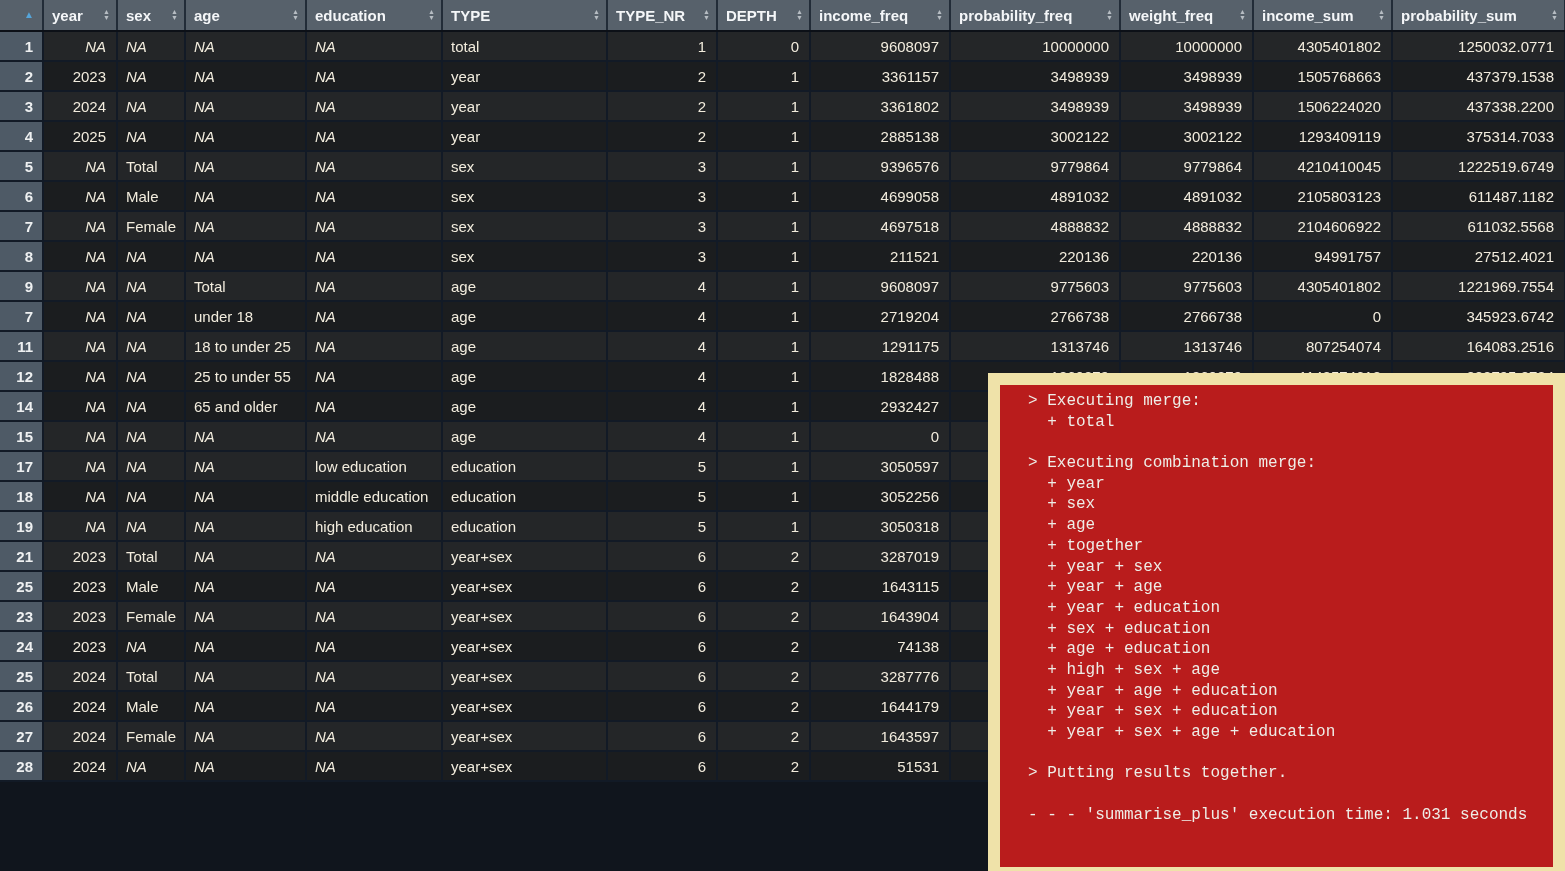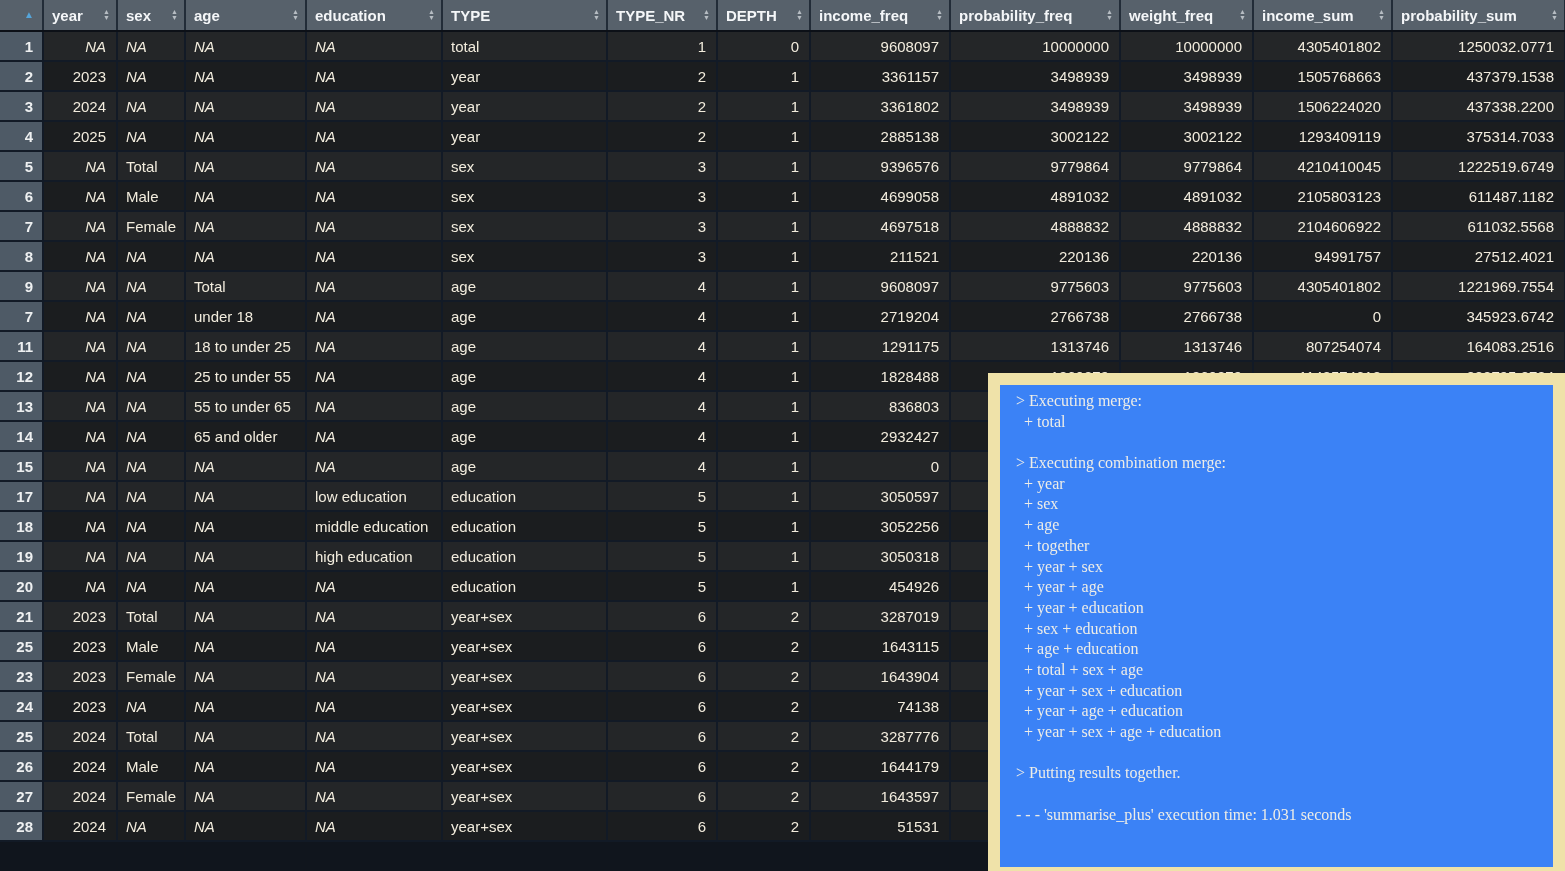--- a/index.html
+++ b/index.html
@@ -37,23 +37,23 @@
   .grid tr.even td{background:#1b1d1f;}
   td.al{text-align:left;padding-left:8px;color:#f7f7f3;}
   td.ar{text-align:right;padding-right:10px;}
   td.na{font-style:italic;color:#9fa1a3;font-weight:400;}
   
   .console{
     position:absolute;left:988px;top:373px;right:0;bottom:0;
     background:#efe2a9;padding:12px 12px 4px 12px;box-sizing:border-box;
   }
   .console-inner{
-    width:100%;height:100%;background:#3b82f6;box-sizing:border-box;
-    padding:7px 0 0 16px;overflow:hidden;
-    font-family:Liberation Serif, serif;font-size:16px;color:#eeede7;
+    width:100%;height:100%;background:#b91c1c;box-sizing:border-box;
+    padding:7px 0 0 28px;overflow:hidden;
+    font-family:Liberation Mono, monospace;font-size:16px;color:#eeede7;
   }
   .cline{height:20.7px;white-space:pre;}
 </style>
 </head>
 <body>
 
 <table class="grid">
   <colgroup id="cols">
       <col style="width: 43px;">
       <col style="width: 74px;">
@@ -360,35 +360,20 @@
         <td class="al na">NA</td>
         <td class="al">age</td>
         <td class="ar">4</td>
         <td class="ar">1</td>
         <td class="ar">1828488</td>
         <td class="ar">1860279</td>
         <td class="ar">1860279</td>
         <td class="ar">1142574613</td>
         <td class="ar">232795.2784</td>
       </tr>
-      <tr class="odd">
-        <th class="rownum">13</th>
-        <td class="ar na">NA</td>
-        <td class="al na">NA</td>
-        <td class="al">55 to under 65</td>
-        <td class="al na">NA</td>
-        <td class="al">age</td>
-        <td class="ar">4</td>
-        <td class="ar">1</td>
-        <td class="ar">836803</td>
-        <td class="ar"></td>
-        <td class="ar"></td>
-        <td class="ar"></td>
-        <td class="ar"></td>
-      </tr>
       <tr class="even">
         <th class="rownum">14</th>
         <td class="ar na">NA</td>
         <td class="al na">NA</td>
         <td class="al">65 and older</td>
         <td class="al na">NA</td>
         <td class="al">age</td>
         <td class="ar">4</td>
         <td class="ar">1</td>
         <td class="ar">2932427</td>
@@ -445,35 +430,20 @@
       <tr class="odd">
         <th class="rownum">19</th>
         <td class="ar na">NA</td>
         <td class="al na">NA</td>
         <td class="al na">NA</td>
         <td class="al">high education</td>
         <td class="al">education</td>
         <td class="ar">5</td>
         <td class="ar">1</td>
         <td class="ar">3050318</td>
-        <td class="ar"></td>
-        <td class="ar"></td>
-        <td class="ar"></td>
-        <td class="ar"></td>
-      </tr>
-      <tr class="even">
-        <th class="rownum">20</th>
-        <td class="ar na">NA</td>
-        <td class="al na">NA</td>
-        <td class="al na">NA</td>
-        <td class="al na">NA</td>
-        <td class="al">education</td>
-        <td class="ar">5</td>
-        <td class="ar">1</td>
-        <td class="ar">454926</td>
         <td class="ar"></td>
         <td class="ar"></td>
         <td class="ar"></td>
         <td class="ar"></td>
       </tr>
       <tr class="odd">
         <th class="rownum">21</th>
         <td class="ar">2023</td>
         <td class="al">Total</td>
         <td class="al na">NA</td>
@@ -603,22 +573,22 @@
       <div class="cline">&gt; Executing combination merge:</div>
       <div class="cline">  + year</div>
       <div class="cline">  + sex</div>
       <div class="cline">  + age</div>
       <div class="cline">  + together</div>
       <div class="cline">  + year + sex</div>
       <div class="cline">  + year + age</div>
       <div class="cline">  + year + education</div>
       <div class="cline">  + sex + education</div>
       <div class="cline">  + age + education</div>
-      <div class="cline">  + total + sex + age</div>
+      <div class="cline">  + high + sex + age</div>
+      <div class="cline">  + year + age + education</div>
       <div class="cline">  + year + sex + education</div>
-      <div class="cline">  + year + age + education</div>
       <div class="cline">  + year + sex + age + education</div>
       <div class="cline"></div>
       <div class="cline">&gt; Putting results together.</div>
       <div class="cline"></div>
       <div class="cline">- - - 'summarise_plus' execution time: 1.031 seconds</div>
     </div>
 </div>
 
 </body></html>

